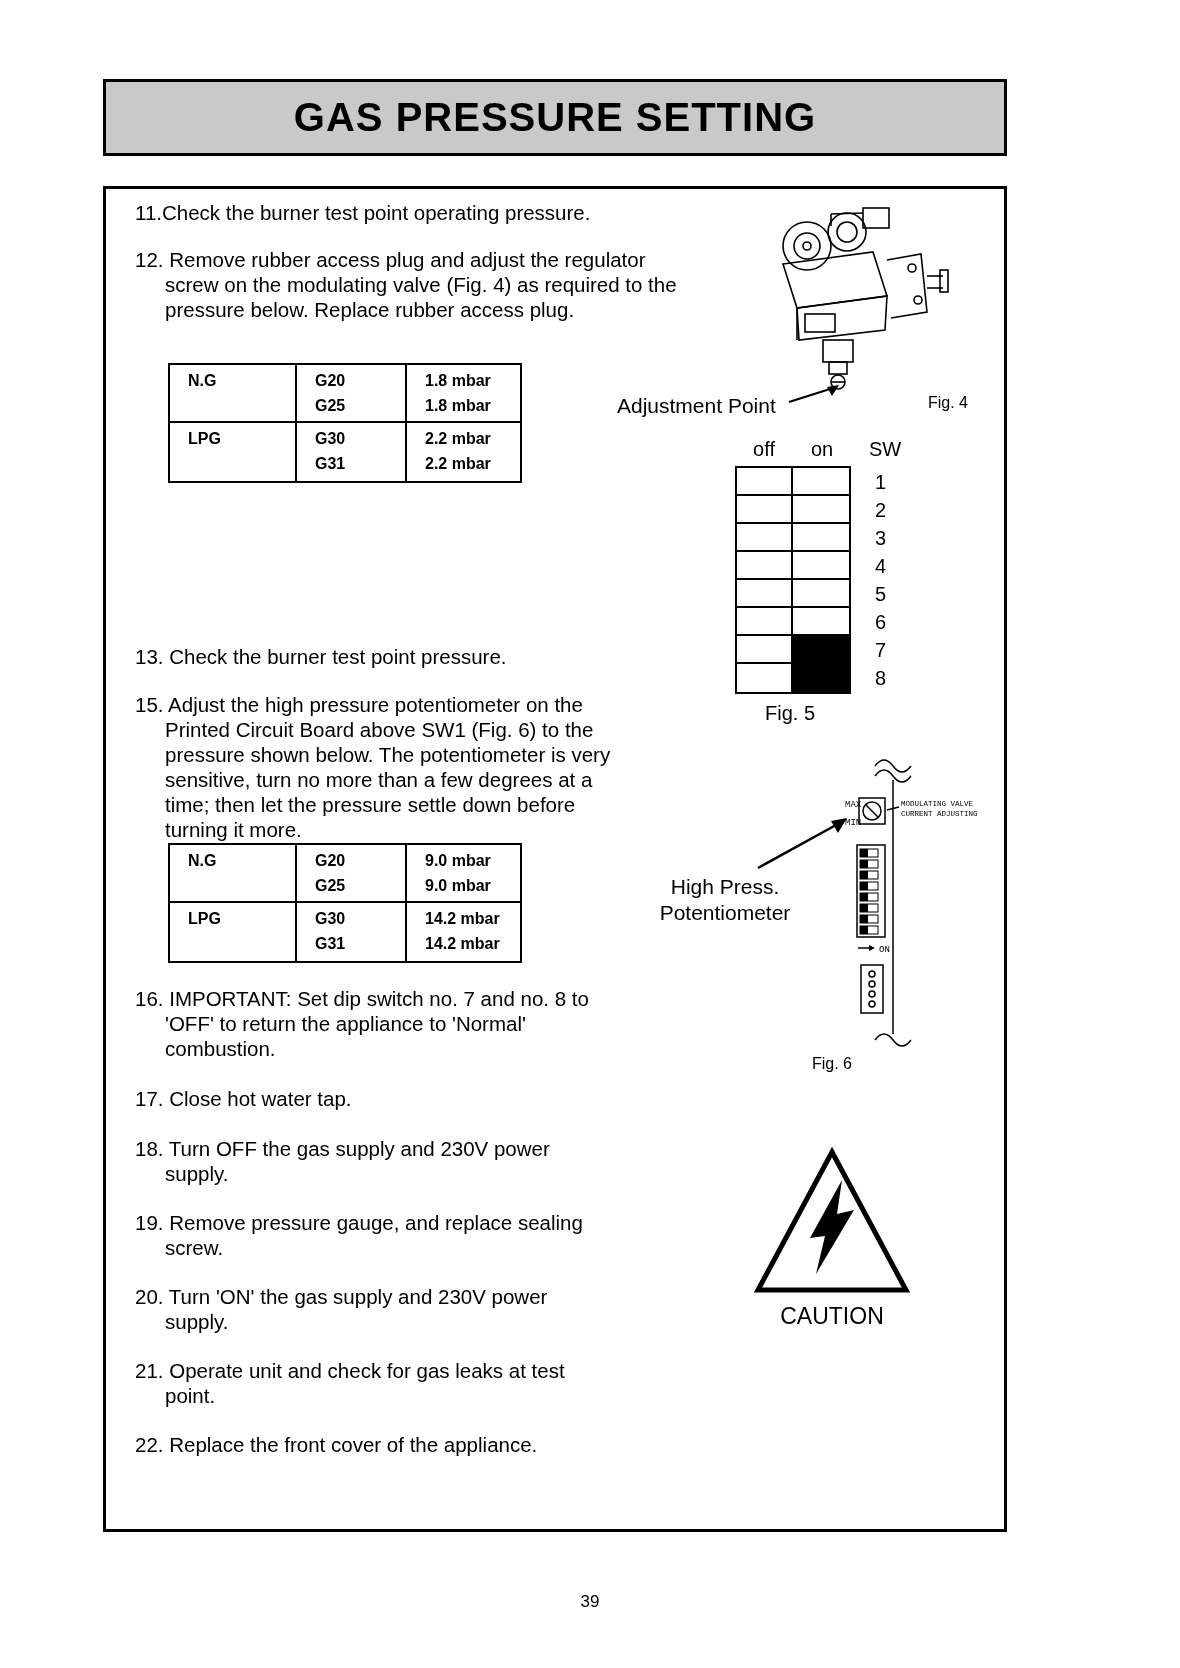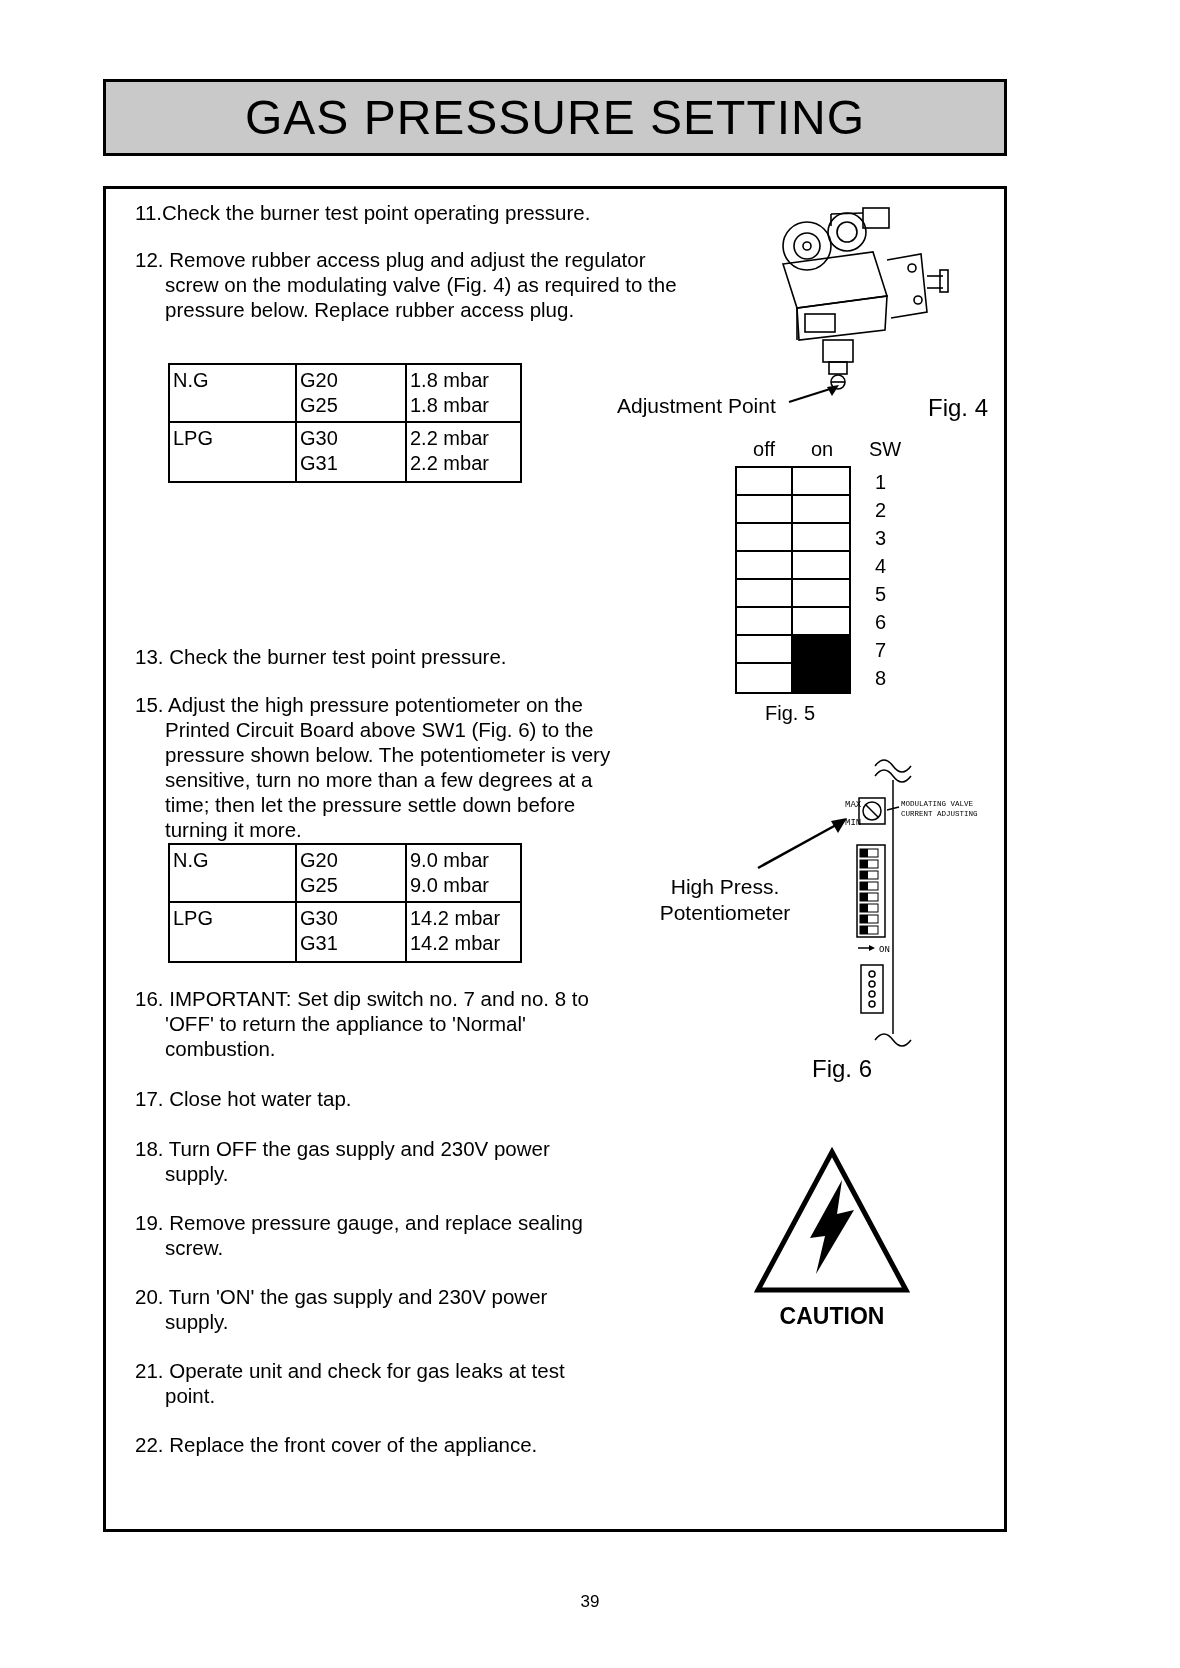--- a/index.html
+++ b/index.html
@@ -1,46 +1,46 @@
 <!DOCTYPE html>
 <html><head>
 <meta charset="utf-8">
 <style>
   *{margin:0;padding:0;box-sizing:border-box}
   html,body{background:#ffffff}
   .page{position:relative;width:1180px;height:1668px;margin:0 auto;background:#fff;color:#000;
         font-family:"Liberation Sans",sans-serif;overflow:hidden}
   .header-box{position:absolute;left:103px;top:79px;width:904px;height:77px;background:#c9c9c9;
         border:3px solid #000;display:flex;align-items:center;justify-content:center}
-  .page-title{font-size:48px;font-weight:400;letter-spacing:1px}
+  .page-title{font-size:40px;font-weight:700;letter-spacing:1px}
   .content-box{position:absolute;left:103px;top:186px;width:904px;height:1346px;border:3px solid #000}
   .step{position:absolute;left:135px;font-size:20.5px;line-height:25px;padding-left:30px;text-indent:-30px}
   .step b{font-weight:400}
   .ptable{position:absolute;display:grid;grid-template-columns:127px 110px 113px;border:2px solid #000;background:#fff}
-  .ptable .cell{border-right:2px solid #000;border-bottom:2px solid #000;padding:3px 3px;
-        font-size:20px;font-weight:400;line-height:25px;min-height:58px}
+  .ptable .cell{border-right:2px solid #000;border-bottom:2px solid #000;padding:3px 18px;
+        font-size:16px;font-weight:700;line-height:25px;min-height:58px}
   .ptable .cell:nth-child(3n){border-right:none}
   .ptable .cell:nth-child(n+4){border-bottom:none}
   .annotation{position:absolute;font-size:21px}
-  .fig-caption{position:absolute;font-size:24px}
+  .fig-caption{position:absolute;font-size:16px}
   .sw-wrap{position:absolute;left:735px;top:438px}
   .sw-headers{display:flex;font-size:20px;margin-bottom:5px}
   .sw-headers .h{width:58px;text-align:center}
   .sw-headers .h-sw{width:44px;margin-left:18px;}
   .sw-body{display:flex}
   .sw-grid{display:grid;grid-template-columns:56px 56px;border:2px solid #000;height:228px}
   .sw-cell{height:28px;border-right:2px solid #000;border-bottom:2px solid #000;background:#fff}
   .sw-cell:nth-child(2n){border-right:none}
   .sw-cell:nth-child(n+15){border-bottom:none}
   .sw-cell.on{background:#000}
   .sw-nums{display:flex;flex-direction:column;margin-left:24px;padding-top:2px}
   .sw-num{height:28px;display:flex;align-items:center;font-size:20px}
   .sw-caption{margin-top:8px;width:116px;margin-left:30px;text-align:left;font-size:20px}
   .hp-label{position:absolute;left:640px;top:874px;width:170px;text-align:center;font-size:21px;line-height:26px}
-  .caution-label{position:absolute;left:752px;top:1303px;width:160px;text-align:center;font-size:23px;font-weight:700}
+  .caution-label{position:absolute;left:752px;top:1303px;width:160px;text-align:center;font-size:23px;font-weight:400}
   .page-number{position:absolute;left:0;top:1592px;width:100%;text-align:center;font-size:17px;font-weight:400}
   .figsvg{position:absolute}
   svg{display:block}
   svg text{font-family:"Liberation Mono","DejaVu Sans Mono",monospace;fill:#000}
 </style>
 </head>
 <body>
 
 <div class="page">
 

